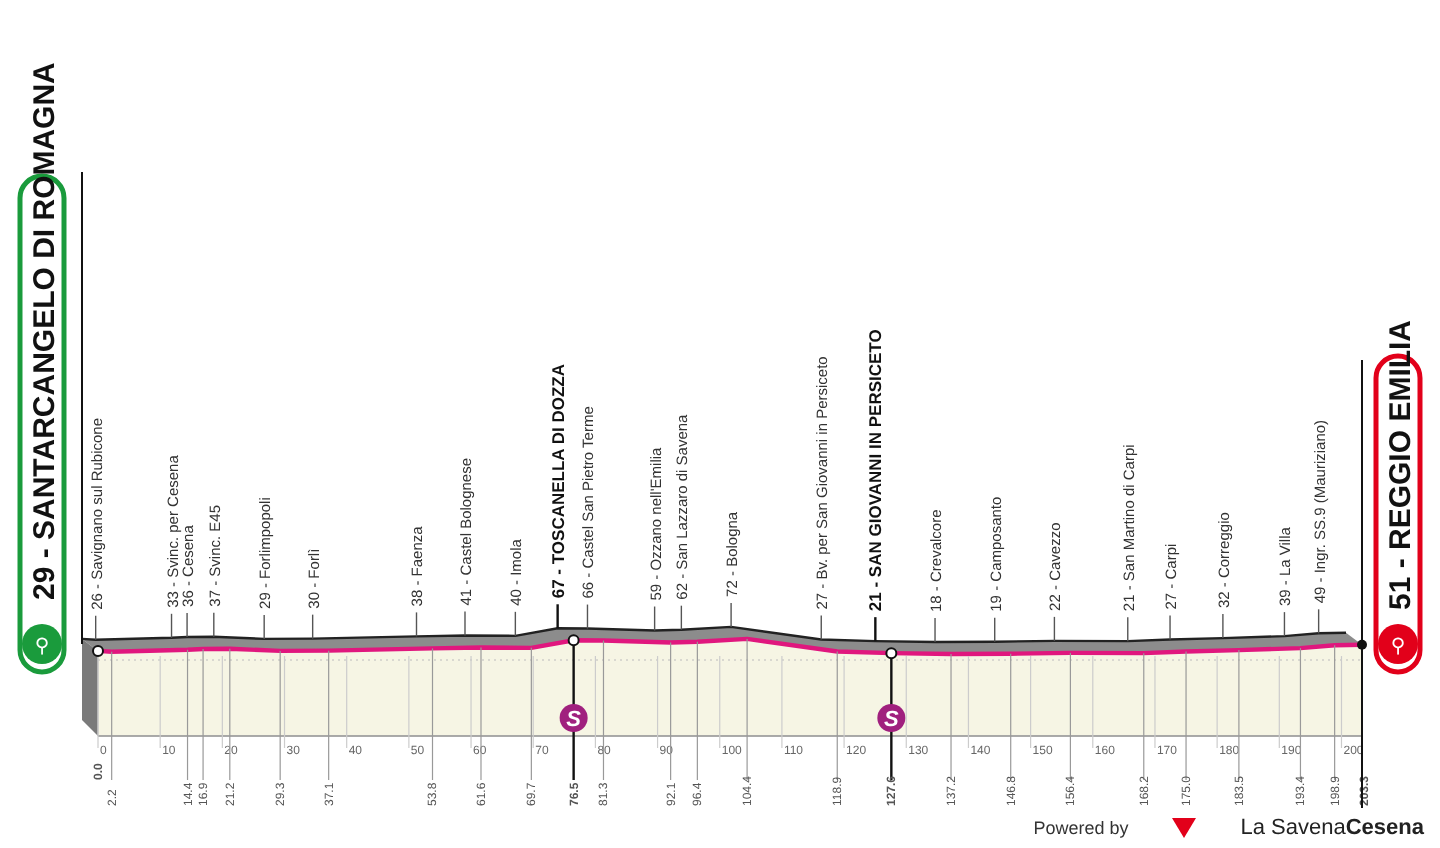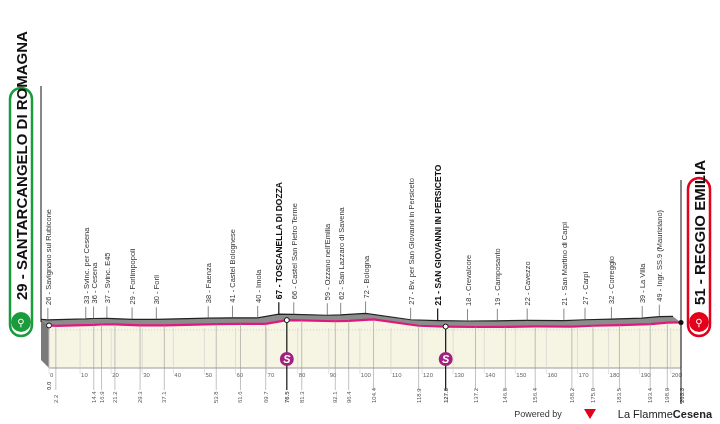--- a/index.html
+++ b/index.html
@@ -241,14 +241,14 @@
       <rect x="688" y="178" width="22" height="158" rx="11" fill="#fff" stroke="#e2001a" stroke-width="2.5"></rect>
       <text x="0" y="0" class="badge-text" transform="translate(705,305) rotate(-90)">51 - REGGIO EMILIA</text>
       <circle cx="699" cy="322" r="10" fill="#e2001a"></circle>
       <text x="699" y="326" text-anchor="middle" fill="#fff" font-size="10px">⚲</text>
     </g>
   </svg>
 
 <div class="footer">
   <span>Powered by</span>
   <span class="flame"></span>
-  <span class="brand"><span>La Flamme</span><b>Cesena</b></span>
+  <span class="brand"><span>La Savena</span><b>Cesena</b></span>
 </div>
 
 </body></html>

